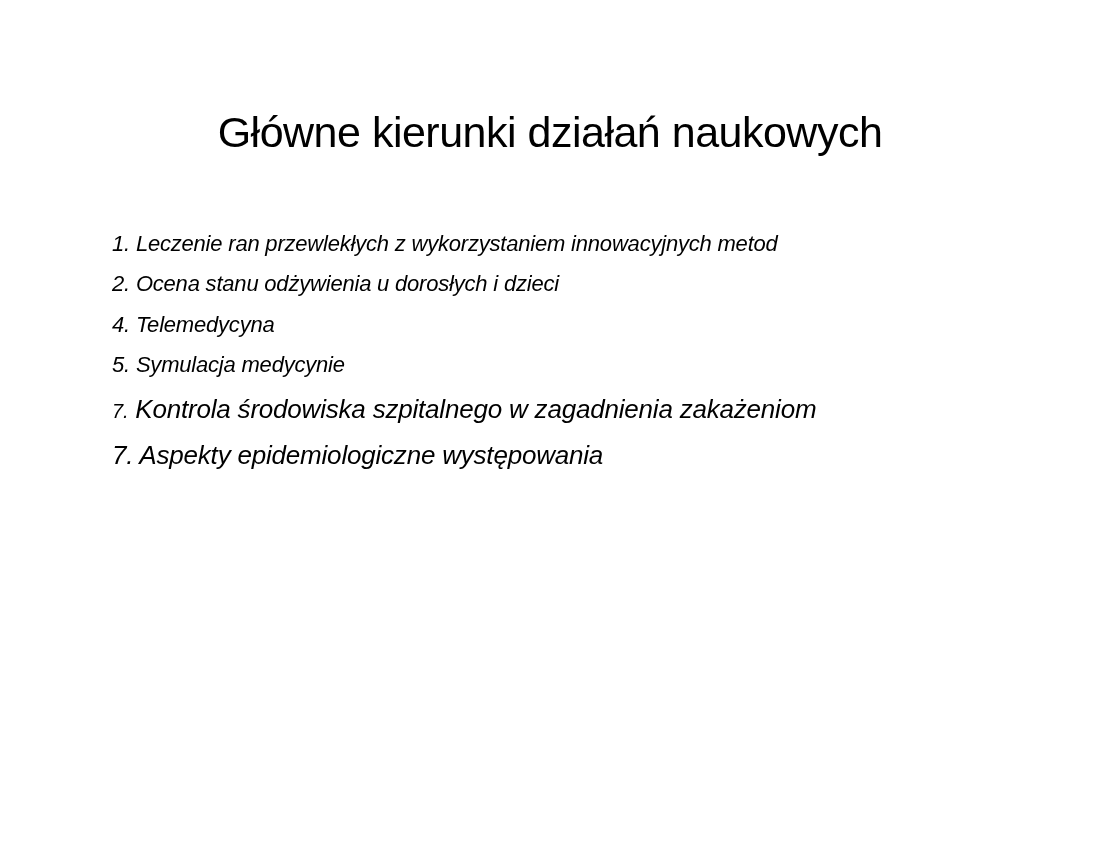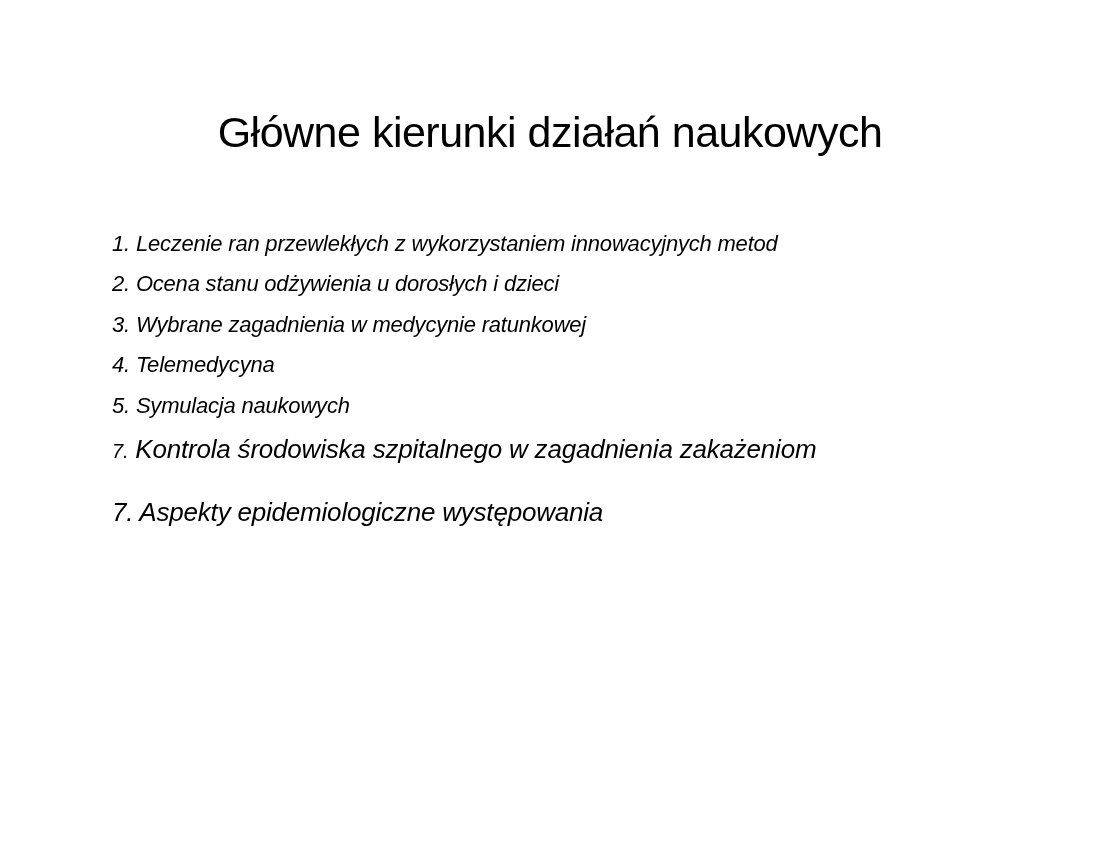--- a/index.html
+++ b/index.html
@@ -45,46 +45,45 @@
   .item-large {
     font-size: 26px;
     line-height: 46px;
   }
   .item-large .num-small {
     font-size: 20px;
   }
   .item-wrap {
     font-size: 26px;
     line-height: 38px;
-    margin-top: 19px;
+    margin-top: 2px;
     white-space: normal;
   }
   .item-wrap .line2 {
     padding-left: 208px;
     white-space: nowrap;
   }
 </style>
 </head>
 <body>
 
 <div class="slide">
 
   <h1 class="title">Główne kierunki działań naukowych</h1>
 
   <div class="topic-list">
 
     <p class="item"><span class="num">1.</span> <span>Leczenie ran przewlekłych z wykorzystaniem innowacyjnych metod</span></p>
 
     <p class="item"><span class="num">2.</span> <span>Ocena stanu odżywienia u dorosłych i dzieci</span></p>
 
-    <p class="item"><span class="num">3.</span> <span>Wybrane zagadnienia w medycynie ratunkowej</span></p>
 
     <p class="item"><span class="num">4.</span> <span>Telemedycyna</span></p>
 
-    <p class="item"><span class="num">5.</span> <span>Symulacja naukowych</span></p>
+    <p class="item"><span class="num">5.</span> <span>Symulacja medycynie</span></p>
 
 
     <p class="item item-large"><span class="num num-small">7.</span> <span>Kontrola środowiska szpitalnego w zagadnienia zakażeniom</span></p>
 
     <p class="item item-wrap"><span class="num">7.</span> <span>Aspekty epidemiologiczne występowania</span><br>
       </p>
 
   </div>
 
 </div>

